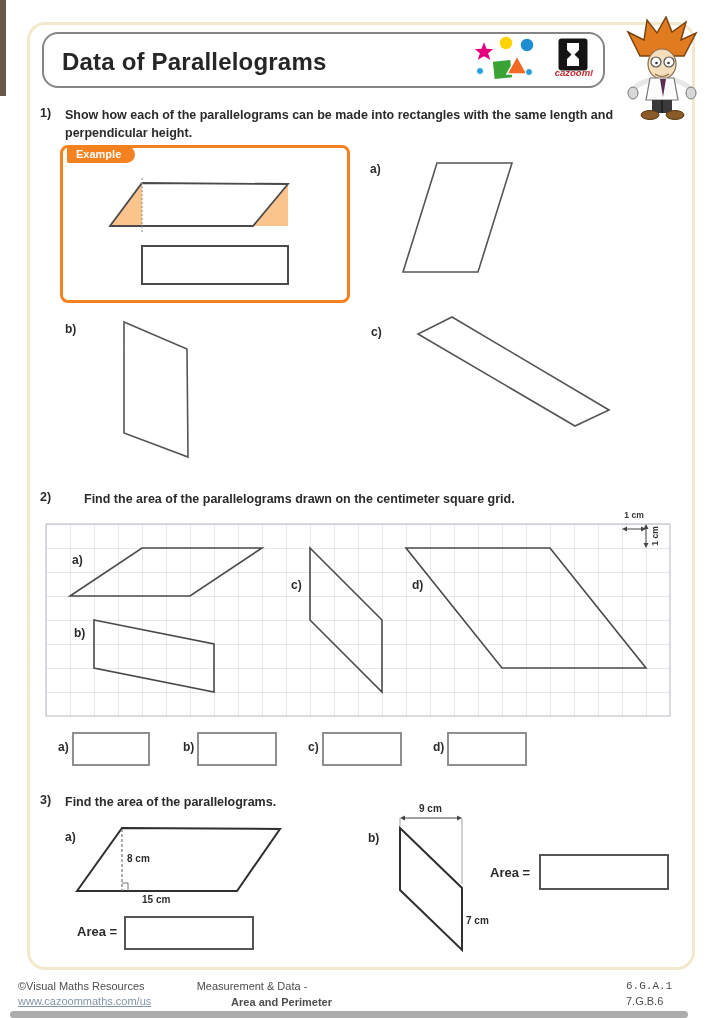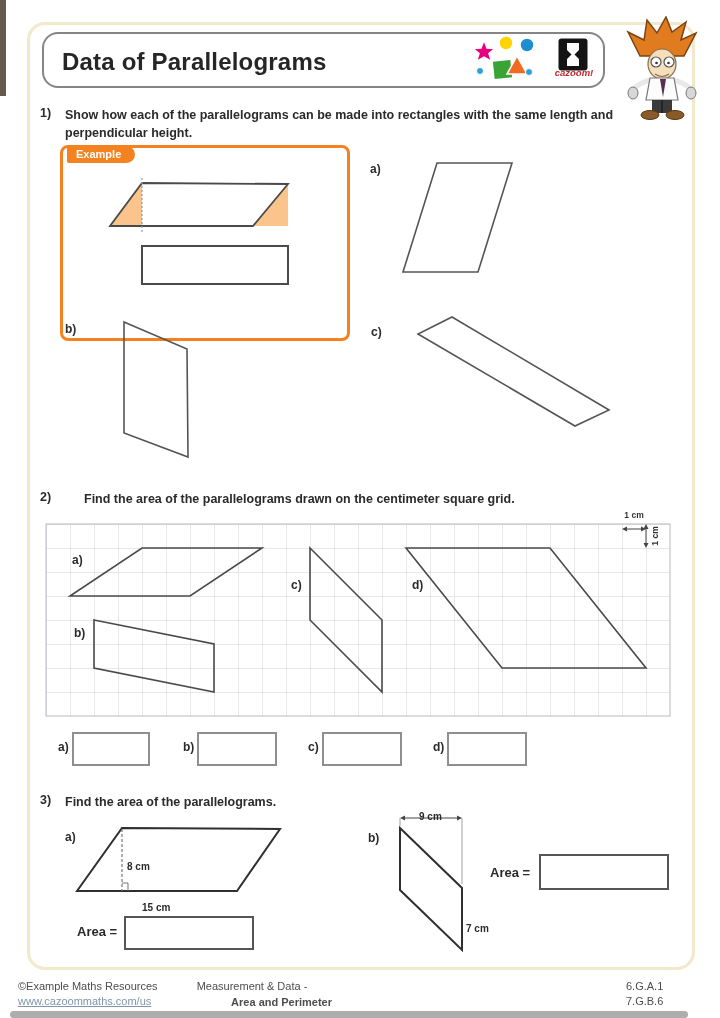--- a/index.html
+++ b/index.html
@@ -6,40 +6,40 @@
   html,body { width:720px; height:1018px; }
   body {
     position:relative; width:720px; height:1018px;
     background:#ffffff; overflow:hidden;
     font-family:"Liberation Sans", sans-serif; color:#2b2b2b;
   }
   .abs { position:absolute; }
   .qnum { font-weight:bold; font-size:12.5px; }
   .qtext { font-weight:bold; font-size:12.5px; line-height:1.45; }
   .shape-label { font-weight:bold; font-size:12px; }
-  .dim-label { font-weight:bold; font-size:10px; color:#2b2b2b;margin-top:8px; }
+  .dim-label { font-weight:bold; font-size:10px; color:#2b2b2b; }
   .answer-box { border:2px solid #8f8f8f; background:#fff; }
   .answer-box-dark { border:2px solid #555; background:#fff; }
   .area-label { font-weight:bold; font-size:13px; }
   .footer-text { font-size:11px; color:#4d4d4d; }
 
   #sheet-border {
     left:27px; top:22px; width:668px; height:948px;
     border:3px solid #f2e9cd; border-radius:18px;
   }
   #title-box {
     left:42px; top:32px; width:563px; height:56px;
     border:2px solid #858585; border-radius:16px; background:#fff;
   }
   #page-title {
     left:62px; top:48px; font-size:24px; font-weight:bold; color:#262626;
     letter-spacing:0.2px;
   }
   #example-box {
-    left:60px; top:145px; width:290px; height:196px;
+    left:60px; top:145px; width:290px; height:158px;
     border:3px solid #f58220; border-radius:8px; background:#fff;
   }
   #example-tab {
     left:4px; top:-2px; background:#f58220; color:#fff;
     font-size:11px; font-weight:bold; padding:2px 14px 3px 9px;
     border-radius:2px 10px 10px 2px;
   }
   #footer-link { text-decoration:underline; color:#8095aa; }
   #bottom-strip {
     left:10px; top:1011px; width:678px; height:7px;
@@ -184,20 +184,20 @@
   <polygon points="10,18 15,15.5 15,20.5" fill="#444"></polygon>
   <polygon points="72,18 67,15.5 67,20.5" fill="#444"></polygon>
   <line x1="10" y1="18" x2="10" y2="26" stroke="#888" stroke-width="0.8"></line>
   <line x1="72" y1="18" x2="72" y2="84" stroke="#888" stroke-width="0.8"></line>
 </svg>
 <div class="abs dim-label" style="left:419px; top:803px;">9 cm</div>
 <div class="abs dim-label" style="left:466px; top:915px;text-align:right;">7 cm</div>
 <div class="abs area-label" style="left:490px; top:865px;">Area =</div>
 <div class="abs answer-box-dark" style="left:539px; top:854px; width:130px; height:36px;"></div>
 
-<div class="abs footer-text" style="left:18px; top:980px;">©Example Maths Resources</div>
+<div class="abs footer-text" style="left:18px; top:980px;">©Visual Maths Resources</div>
 <div class="abs footer-text" style="left:18px; top:995px;" id="footer-link">www.cazoommaths.com/us</div>
 <div class="abs footer-text" style="left:172px; top:980px; width:160px; text-align:center;">Measurement &amp; Data -</div>
 <div class="abs footer-text" style="left:172px; top:996px; width:160px; text-align:right;font-weight:bold;">Area and Perimeter</div>
-<div class="abs footer-text" style="left:626px; top:980px;">6.G.A.1</div>
+<div class="abs footer-text" style="left:626px; top:980px;font-family:Liberation Mono, monospace;">6.G.A.1</div>
 <div class="abs footer-text" style="left:626px; top:995px;">7.G.B.6</div>
 
 <div class="abs" id="bottom-strip"></div>
 
 </body></html>

